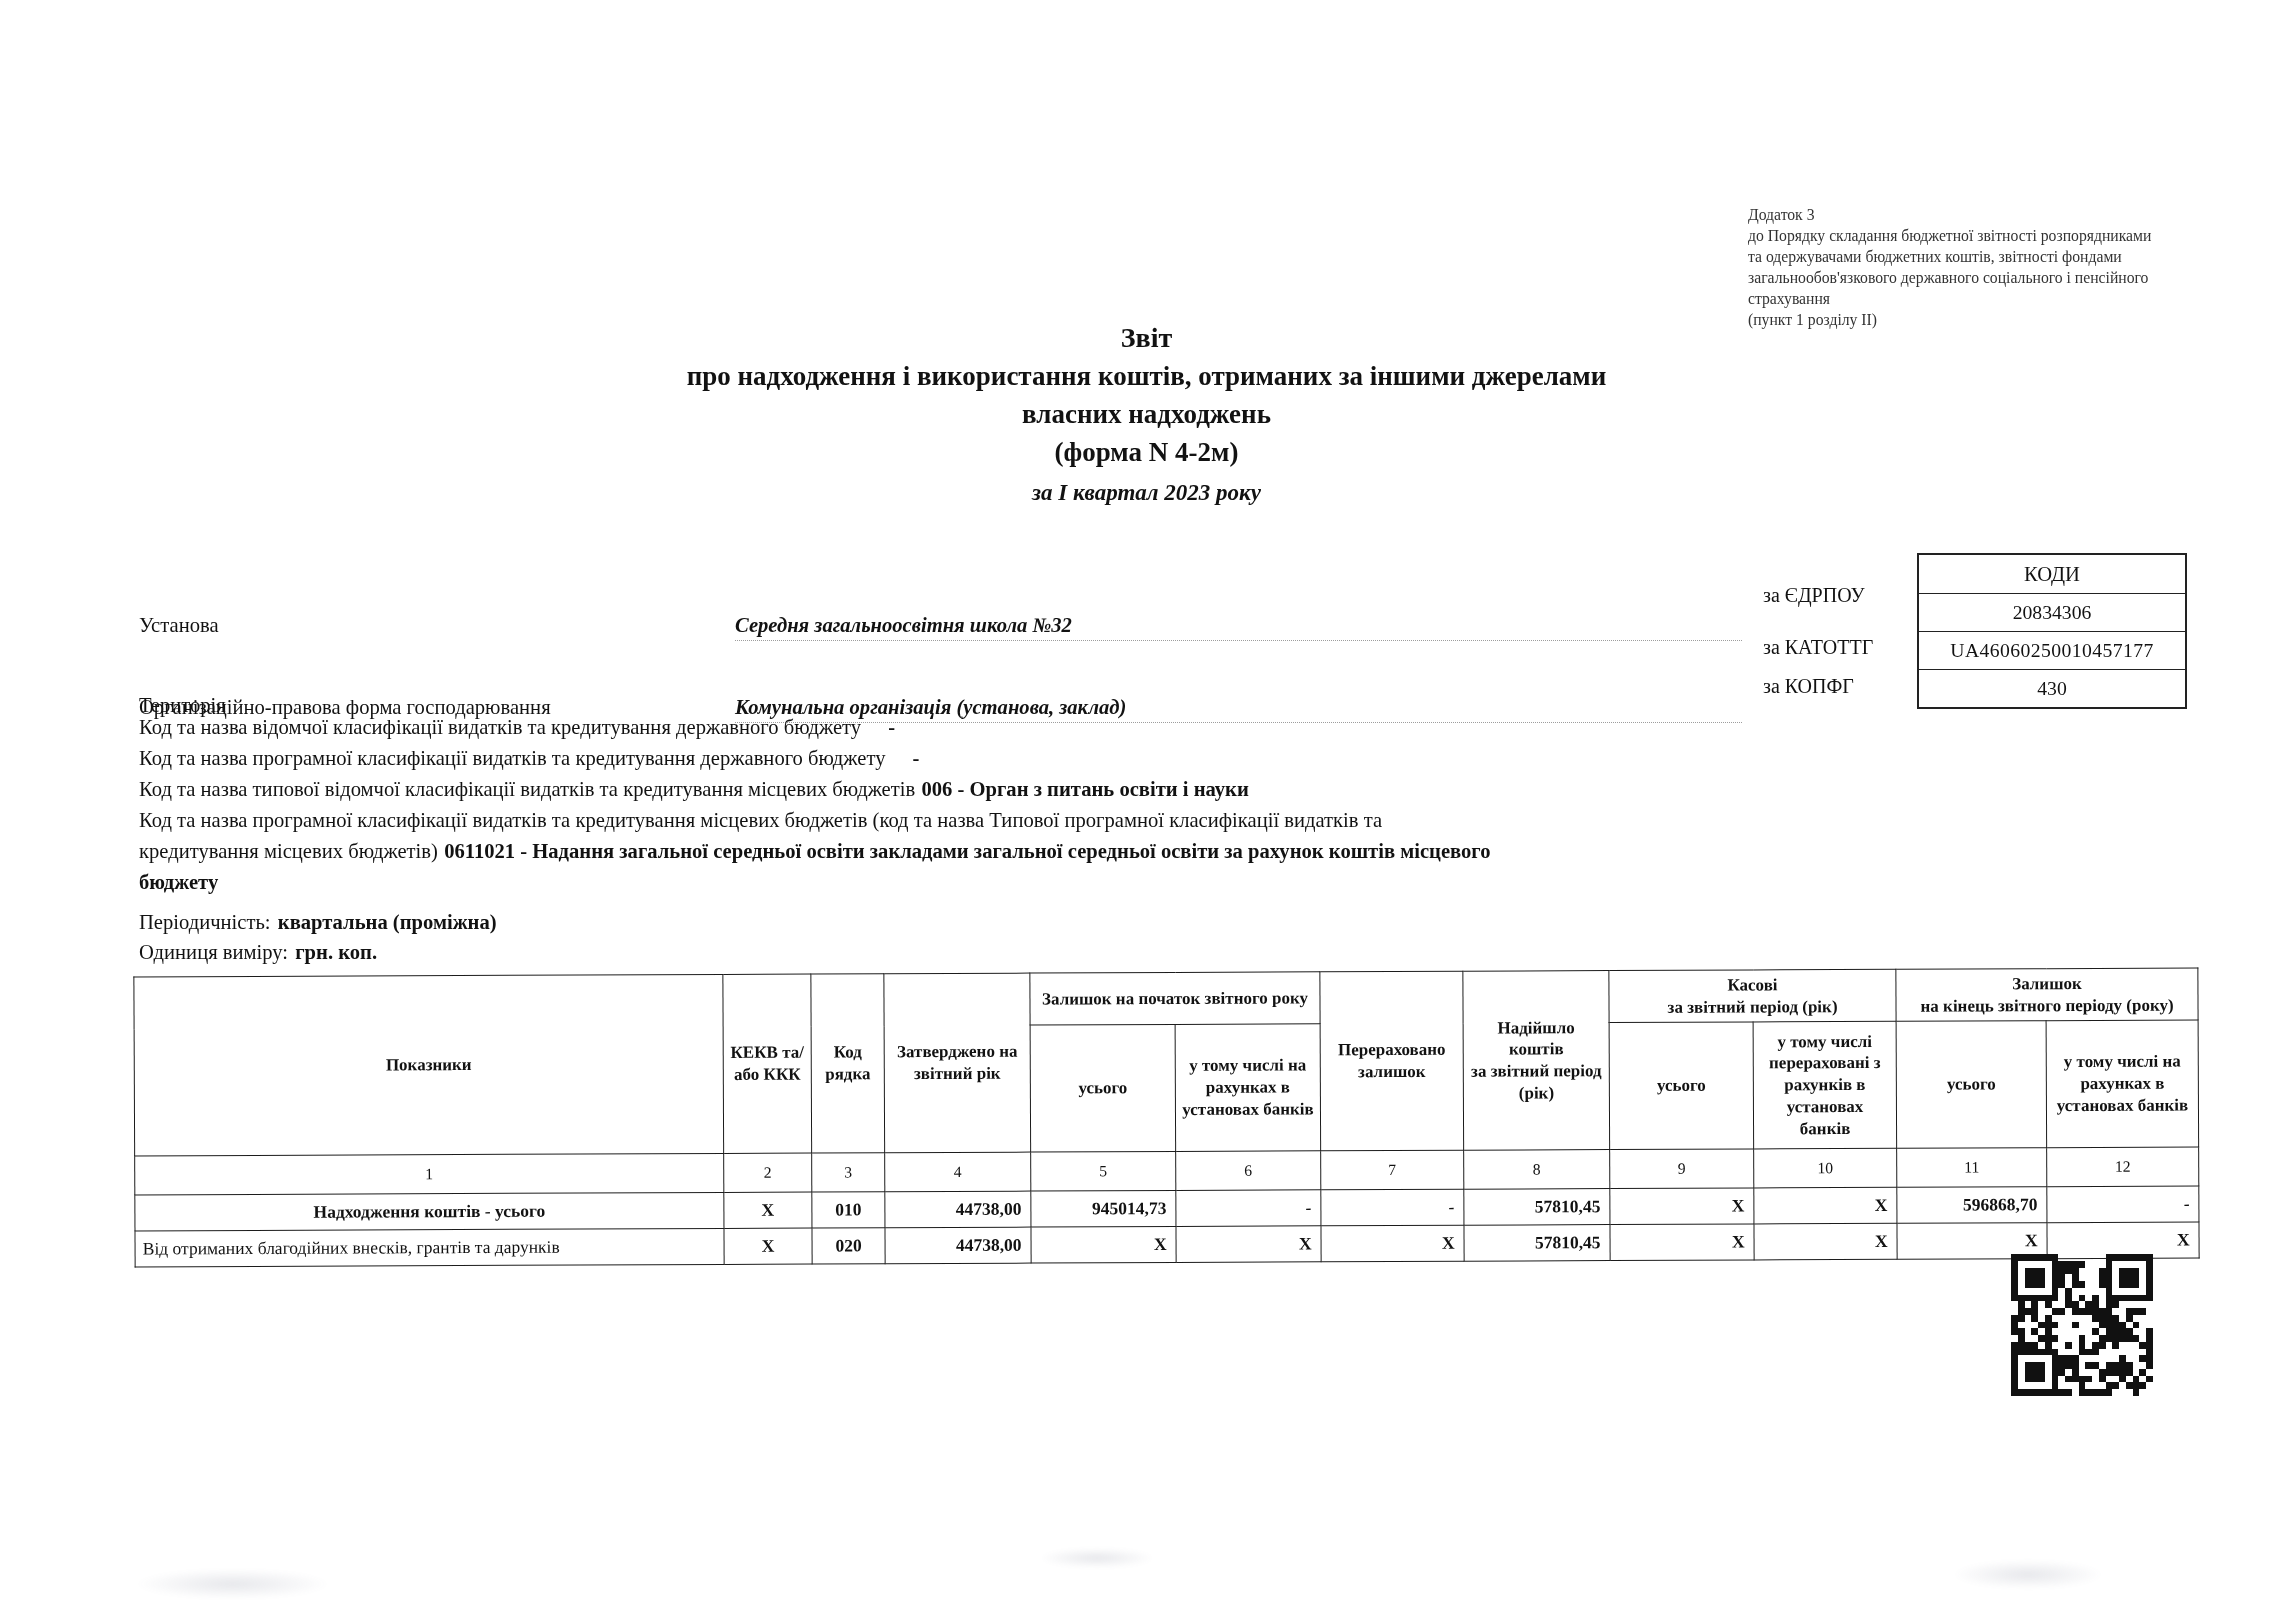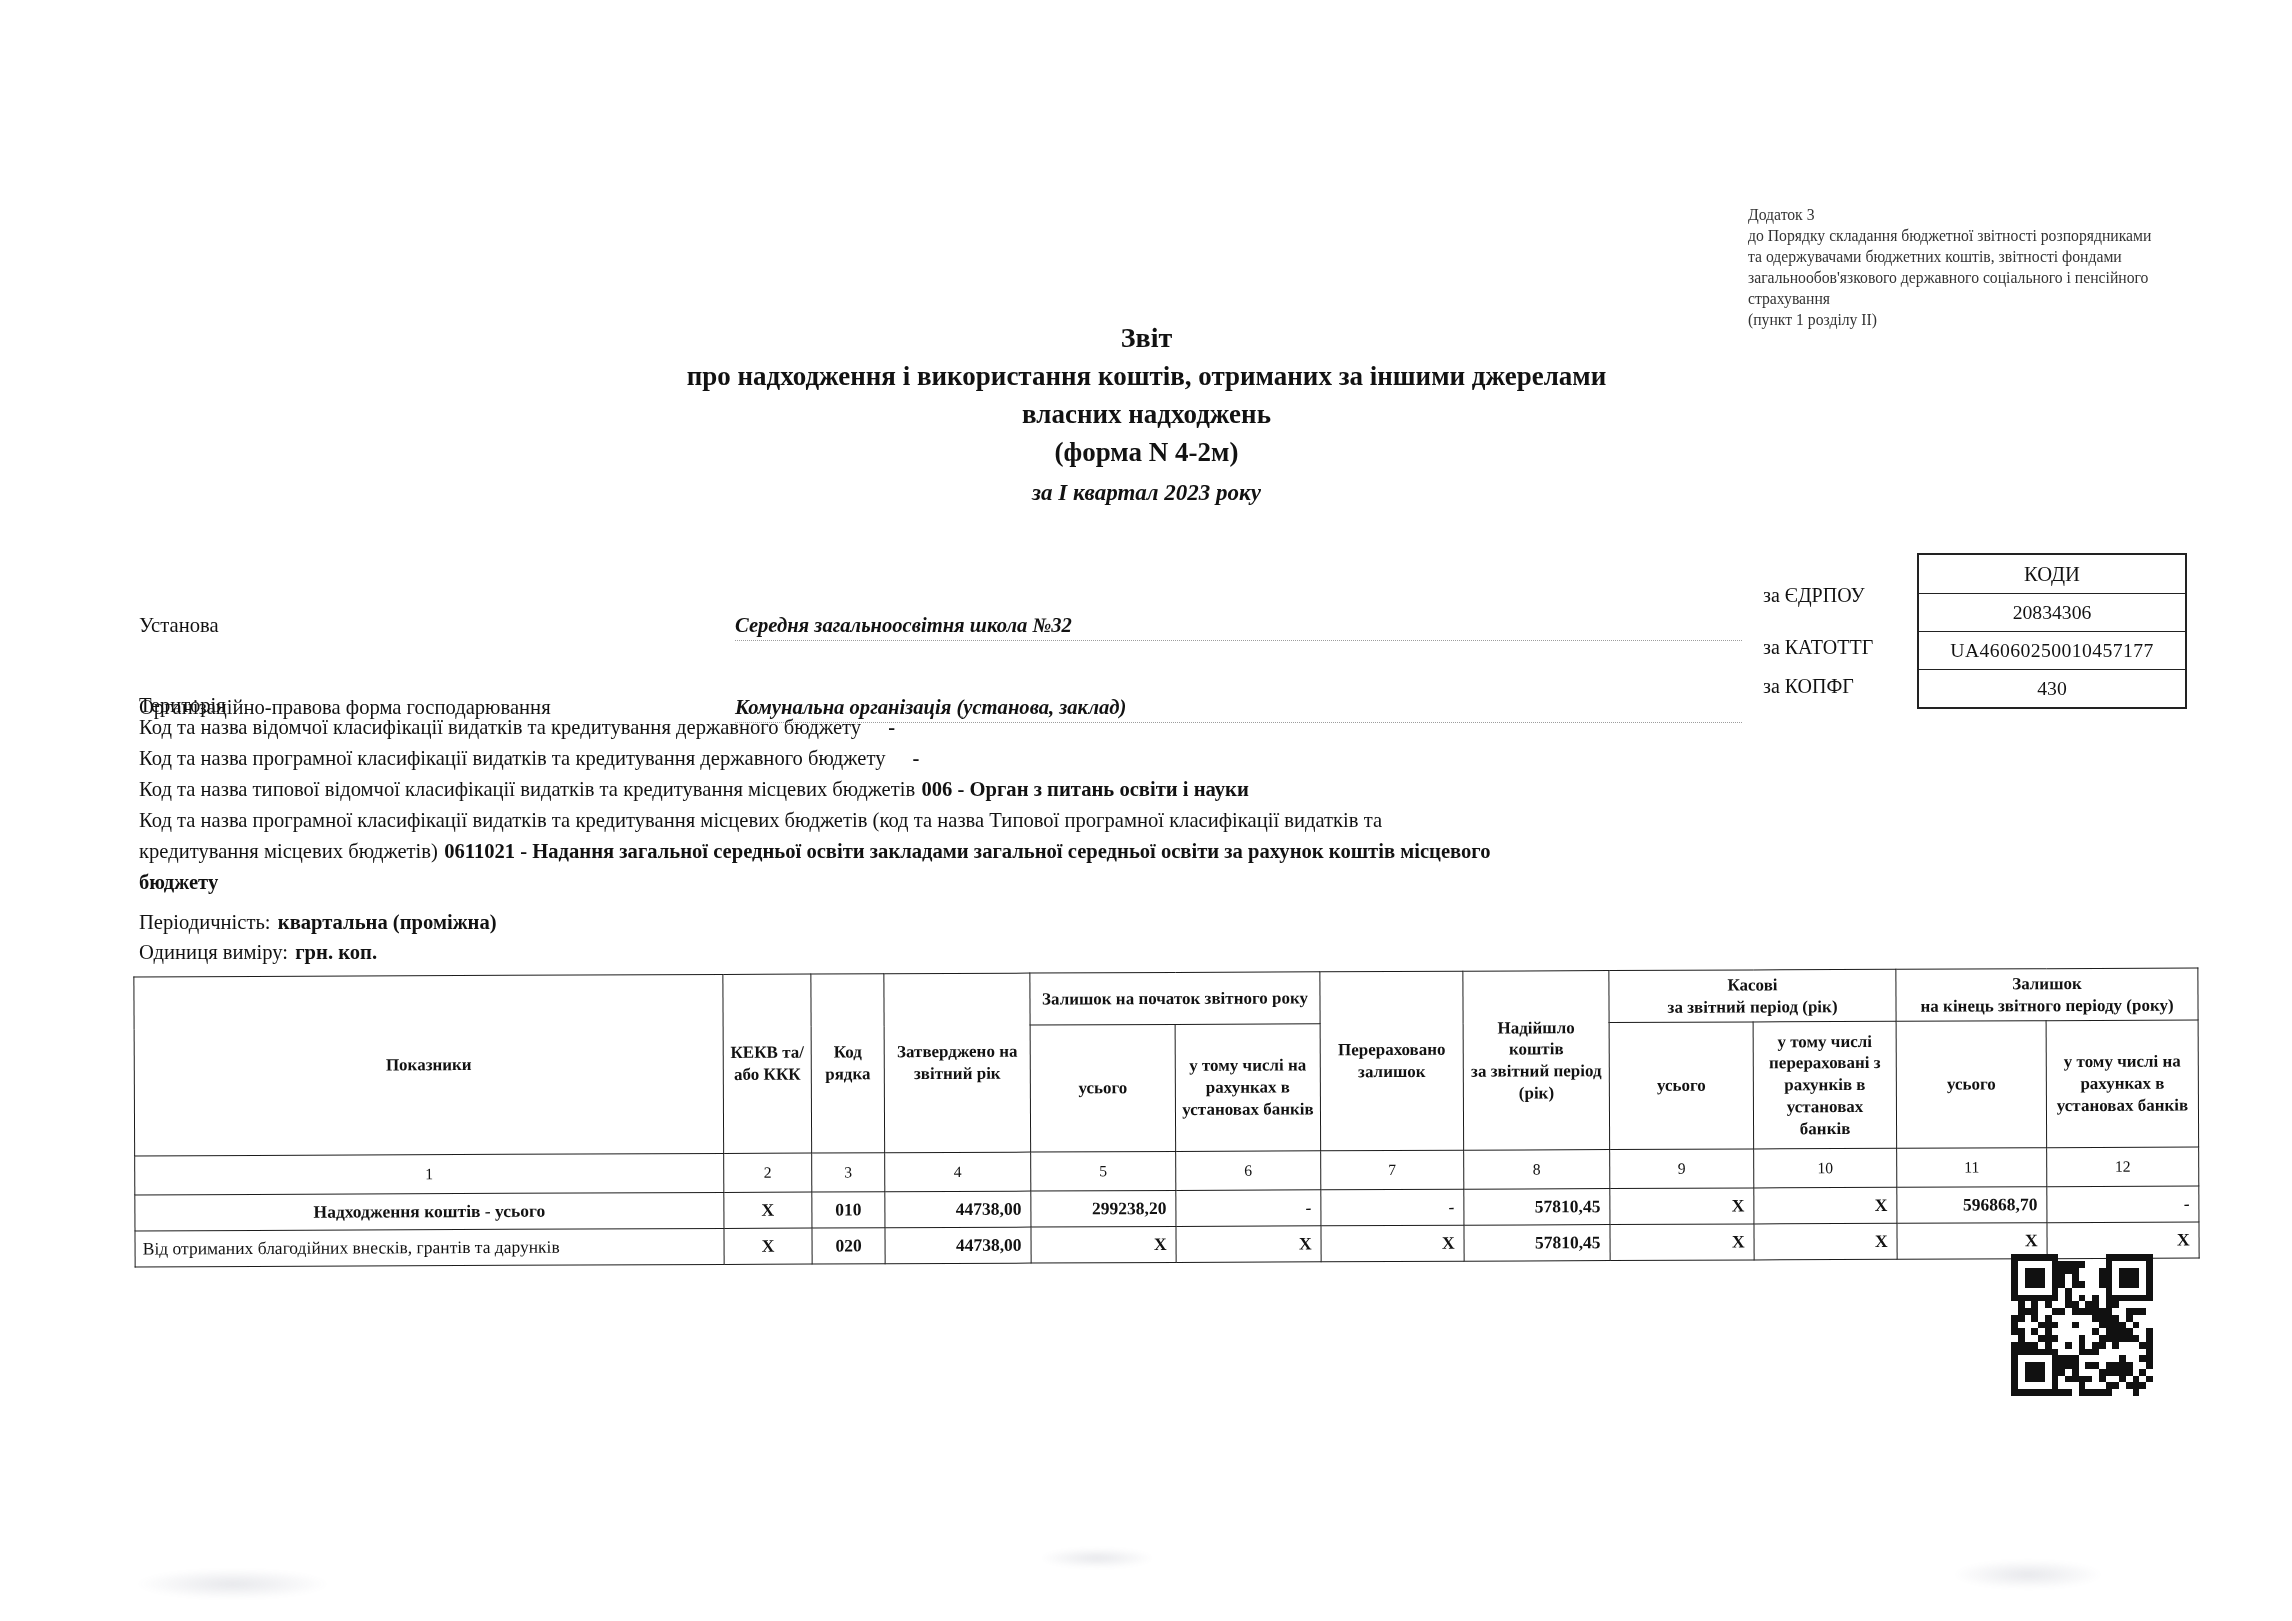--- a/index.html
+++ b/index.html
@@ -182,21 +182,21 @@
       <td>9</td>
       <td>10</td>
       <td>11</td>
       <td>12</td>
     </tr>
     <tr class="data">
       <td class="ind-c">Надходження коштів - усього</td>
       <td class="c">X</td>
       <td class="c">010</td>
       <td class="r">44738,00</td>
-      <td class="r">299238,20</td>
+      <td class="r">945014,73</td>
       <td class="r">-</td>
       <td class="r">-</td>
       <td class="r">57810,45</td>
       <td class="r">X</td>
       <td class="r">X</td>
       <td class="r">596868,70</td>
       <td class="r">-</td>
     </tr>
     <tr class="data">
       <td class="ind-l">Від отриманих благодійних внесків, грантів та дарунків</td>

